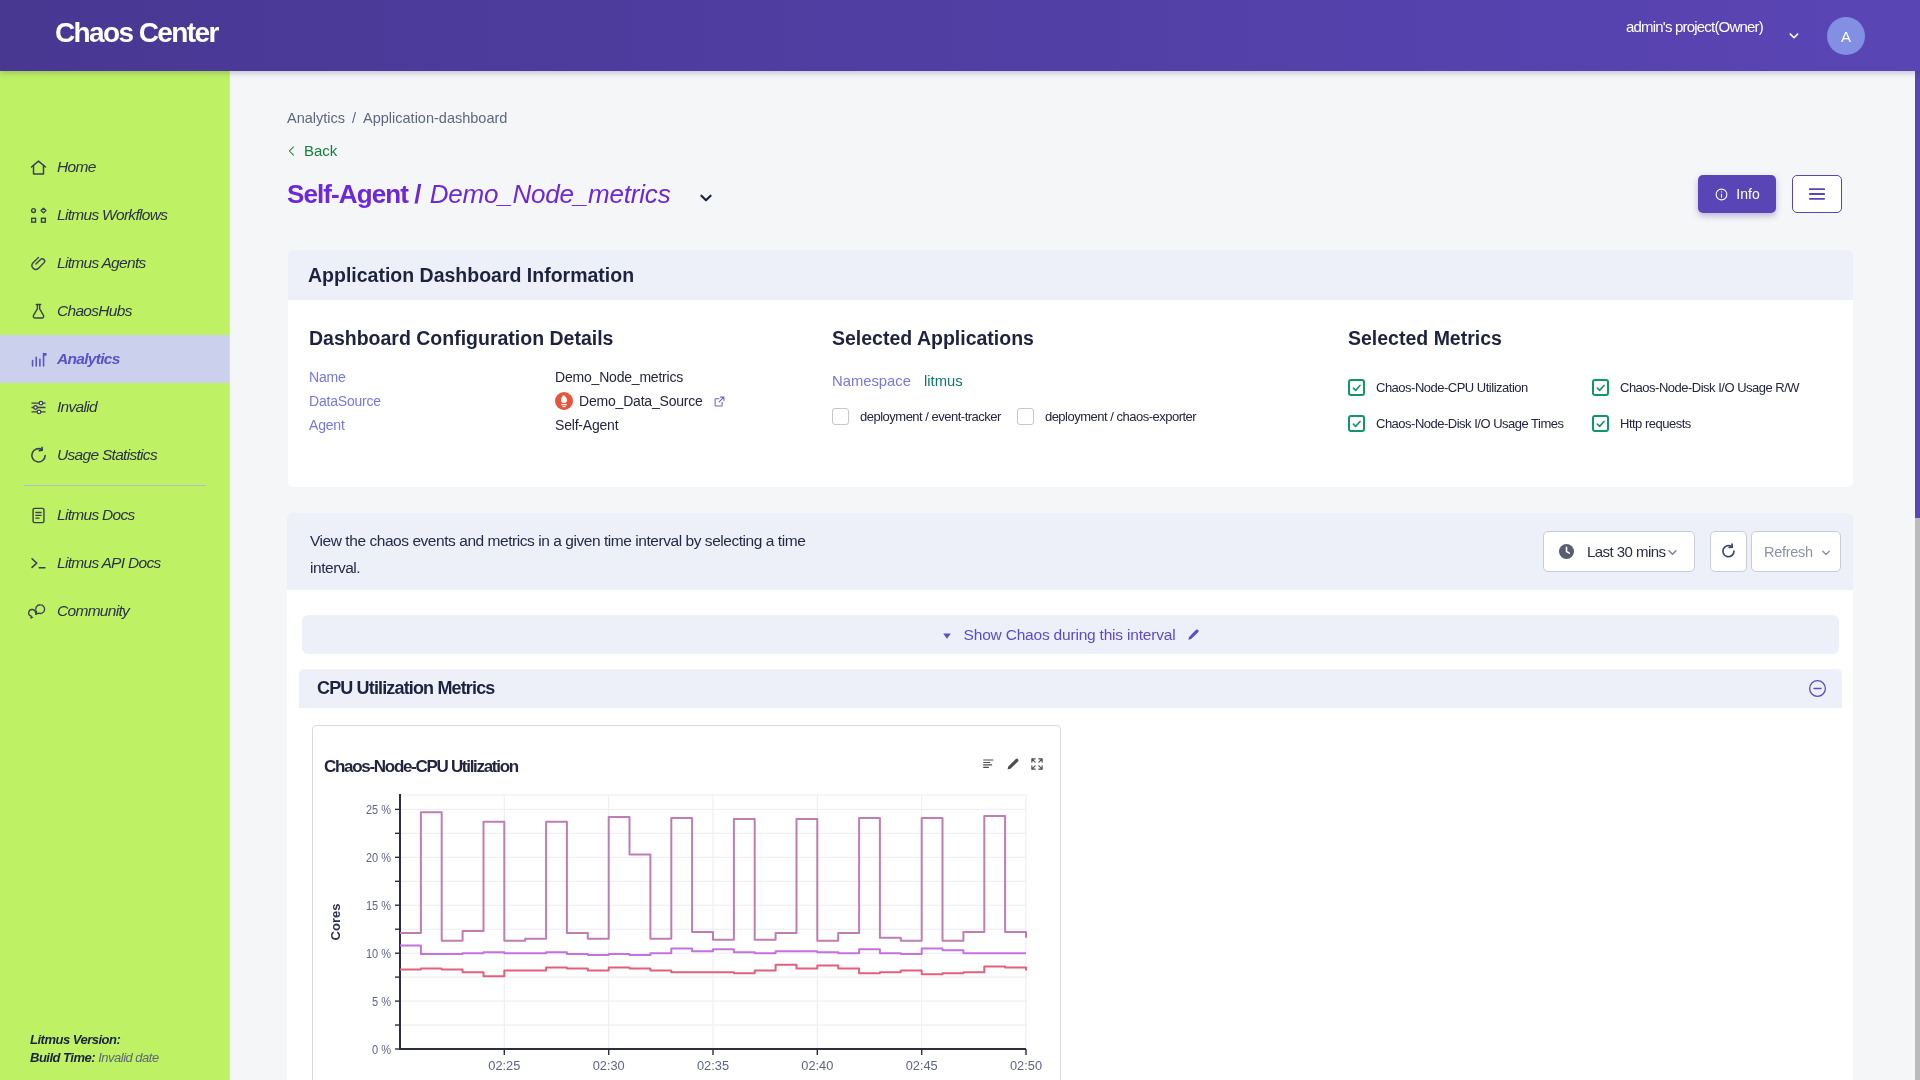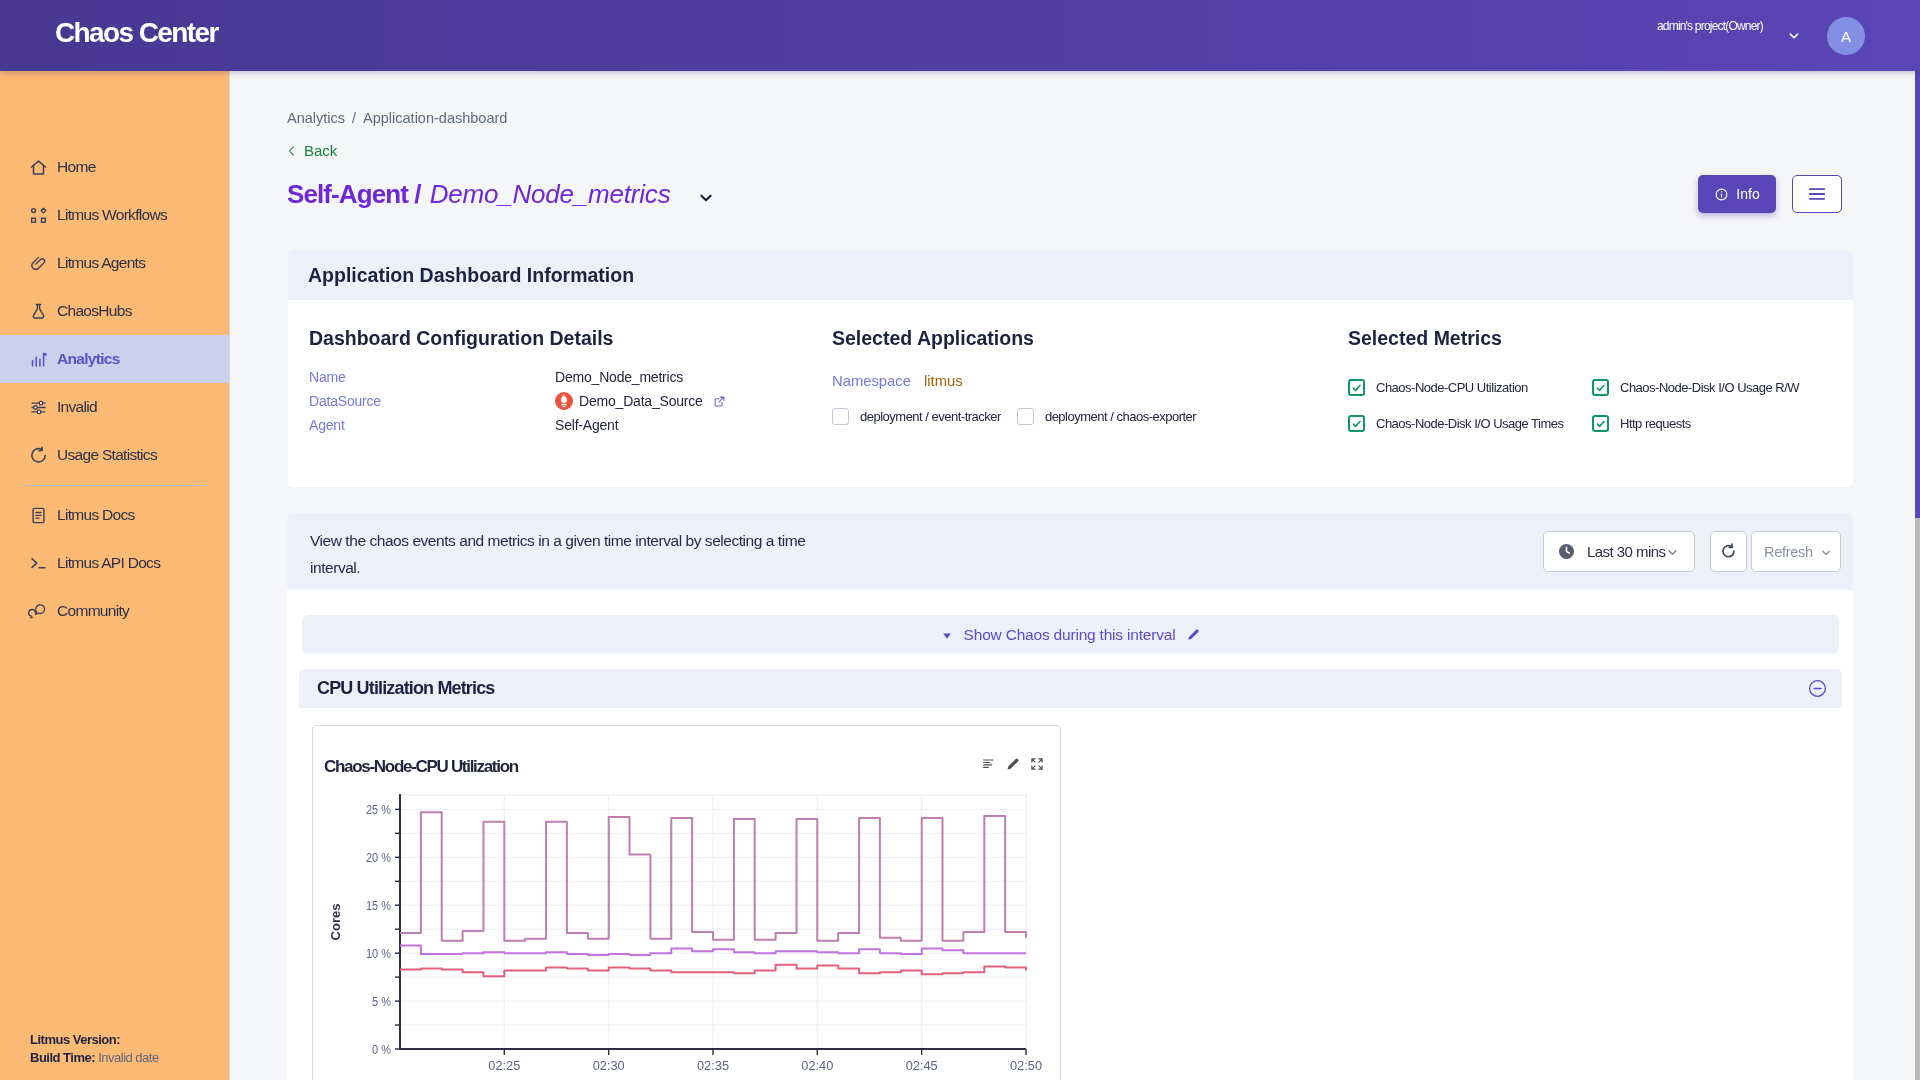--- a/index.html
+++ b/index.html
@@ -2,26 +2,26 @@
 <html><head>
 <meta charset="utf-8">
 <style>
   * { margin:0; padding:0; box-sizing:border-box; }
   html,body { width:1920px; height:1080px; }
   #page { position:relative; width:1920px; height:1080px; background:#f5f6f8; font-family:"Liberation Sans",sans-serif; overflow:hidden; }
 
   
   #topbar { position:absolute; left:0; top:0; width:1920px; height:71px; background:linear-gradient(90deg,#483892,#5a45b5); box-shadow:0 2px 6px rgba(40,30,90,.25); z-index:20; }
   #brand { position:absolute; left:55px; top:0; height:66px; display:flex; align-items:center; color:#fff; font-size:28px; font-weight:bold; letter-spacing:-1.6px; }
-  #project { position:absolute; right:157px; top:0; height:52px; display:flex; align-items:center; color:#fff; font-size:12px; letter-spacing:-.8px; }
+  #project { position:absolute; right:157px; top:0; height:52px; display:flex; align-items:center; color:#fff; font-size:15px; letter-spacing:-.8px; }
   #project-chevron { position:absolute; right:118px; top:28px; width:16px; height:16px; color:#fff; }
   #avatar { position:absolute; left:1827px; top:17px; width:38px; height:38px; border-radius:50%; background:#828fe2; color:#fff; font-size:15px; display:flex; align-items:center; justify-content:center; }
 
   
-  #sidebar { position:absolute; left:0; top:71px; width:230px; height:1009px; background:#fdba74; border-right:1px solid #d8d9dd; z-index:10; }
+  #sidebar { position:absolute; left:0; top:71px; width:230px; height:1009px; background:#bef264; border-right:1px solid #d8d9dd; z-index:10;font-style:italic; }
   .nav-item { position:relative; height:48px; display:flex; align-items:center; cursor:pointer; }
   .nav-item .nicon { position:absolute; left:28px; width:21px; height:21px; color:#3a3f58; }
   .nav-item .nlabel { position:absolute; left:57px; font-size:15.5px; font-weight:400; color:#2b3147; letter-spacing:-.7px; }
   .nav-item.selected { background:#cbd0ec; }
   .nav-item.selected .nicon { color:#5852c9; }
   .nav-item.selected .nlabel { color:#5852c9; font-weight:600; }
   #nav-main { position:absolute; left:0; top:72px; width:100%; }
   #nav-divider { position:absolute; left:24px; top:414px; width:182px; height:1px; background:#b9bcc9; }
   #nav-docs { position:absolute; left:0; top:420px; width:100%; }
   #version { position:absolute; left:30px; top:960px; font-size:13px; line-height:18px; color:#1d2240; letter-spacing:-.5px; }
@@ -50,21 +50,21 @@
   #col-config { position:absolute; left:21px; top:27px; }
   #config-rows { position:absolute; left:21px; top:65px; }
   .cfg-row { height:24px; display:flex; align-items:center; }
   .cfg-label { width:246px; font-size:14px; color:#7578dd; letter-spacing:-.2px; }
   .cfg-value { font-size:14px; color:#23263e; display:flex; align-items:center; letter-spacing:-.2px; }
   .cfg-value .vicon { width:18px; height:18px; margin-right:6px; }
   .cfg-value .ext { width:15px; height:15px; margin-left:9px; color:#6a5fd0; }
   #col-apps { position:absolute; left:544px; top:27px; }
   #ns-row { position:absolute; left:544px; top:69px; height:24px; display:flex; align-items:center; font-size:14.8px; }
   #ns-label { color:#7578dd; }
-  #ns-value { color:#a16207; margin-left:13px; }
+  #ns-value { color:#0f766e; margin-left:13px; }
   #apps-checkboxes { position:absolute; left:544px; top:104px; height:24px; display:flex; align-items:center; }
   #col-metrics { position:absolute; left:1060px; top:27px; }
   #metrics-grid { position:absolute; left:1060px; top:75px; width:460px; }
   .cb-row { display:flex; align-items:center; height:24px; margin-bottom:12px; }
   .checkbox { width:17px; height:17px; border-radius:3px; background:#fff; flex:0 0 auto; }
   .checkbox.unchecked { border:1.5px solid #c3c7d4; }
   .checkbox.checked { border:2px solid #11966a; display:flex; align-items:center; justify-content:center; color:#11966a; }
   .cb-label { font-size:13px; color:#23263e; letter-spacing:-.5px; white-space:nowrap; }
 
   

